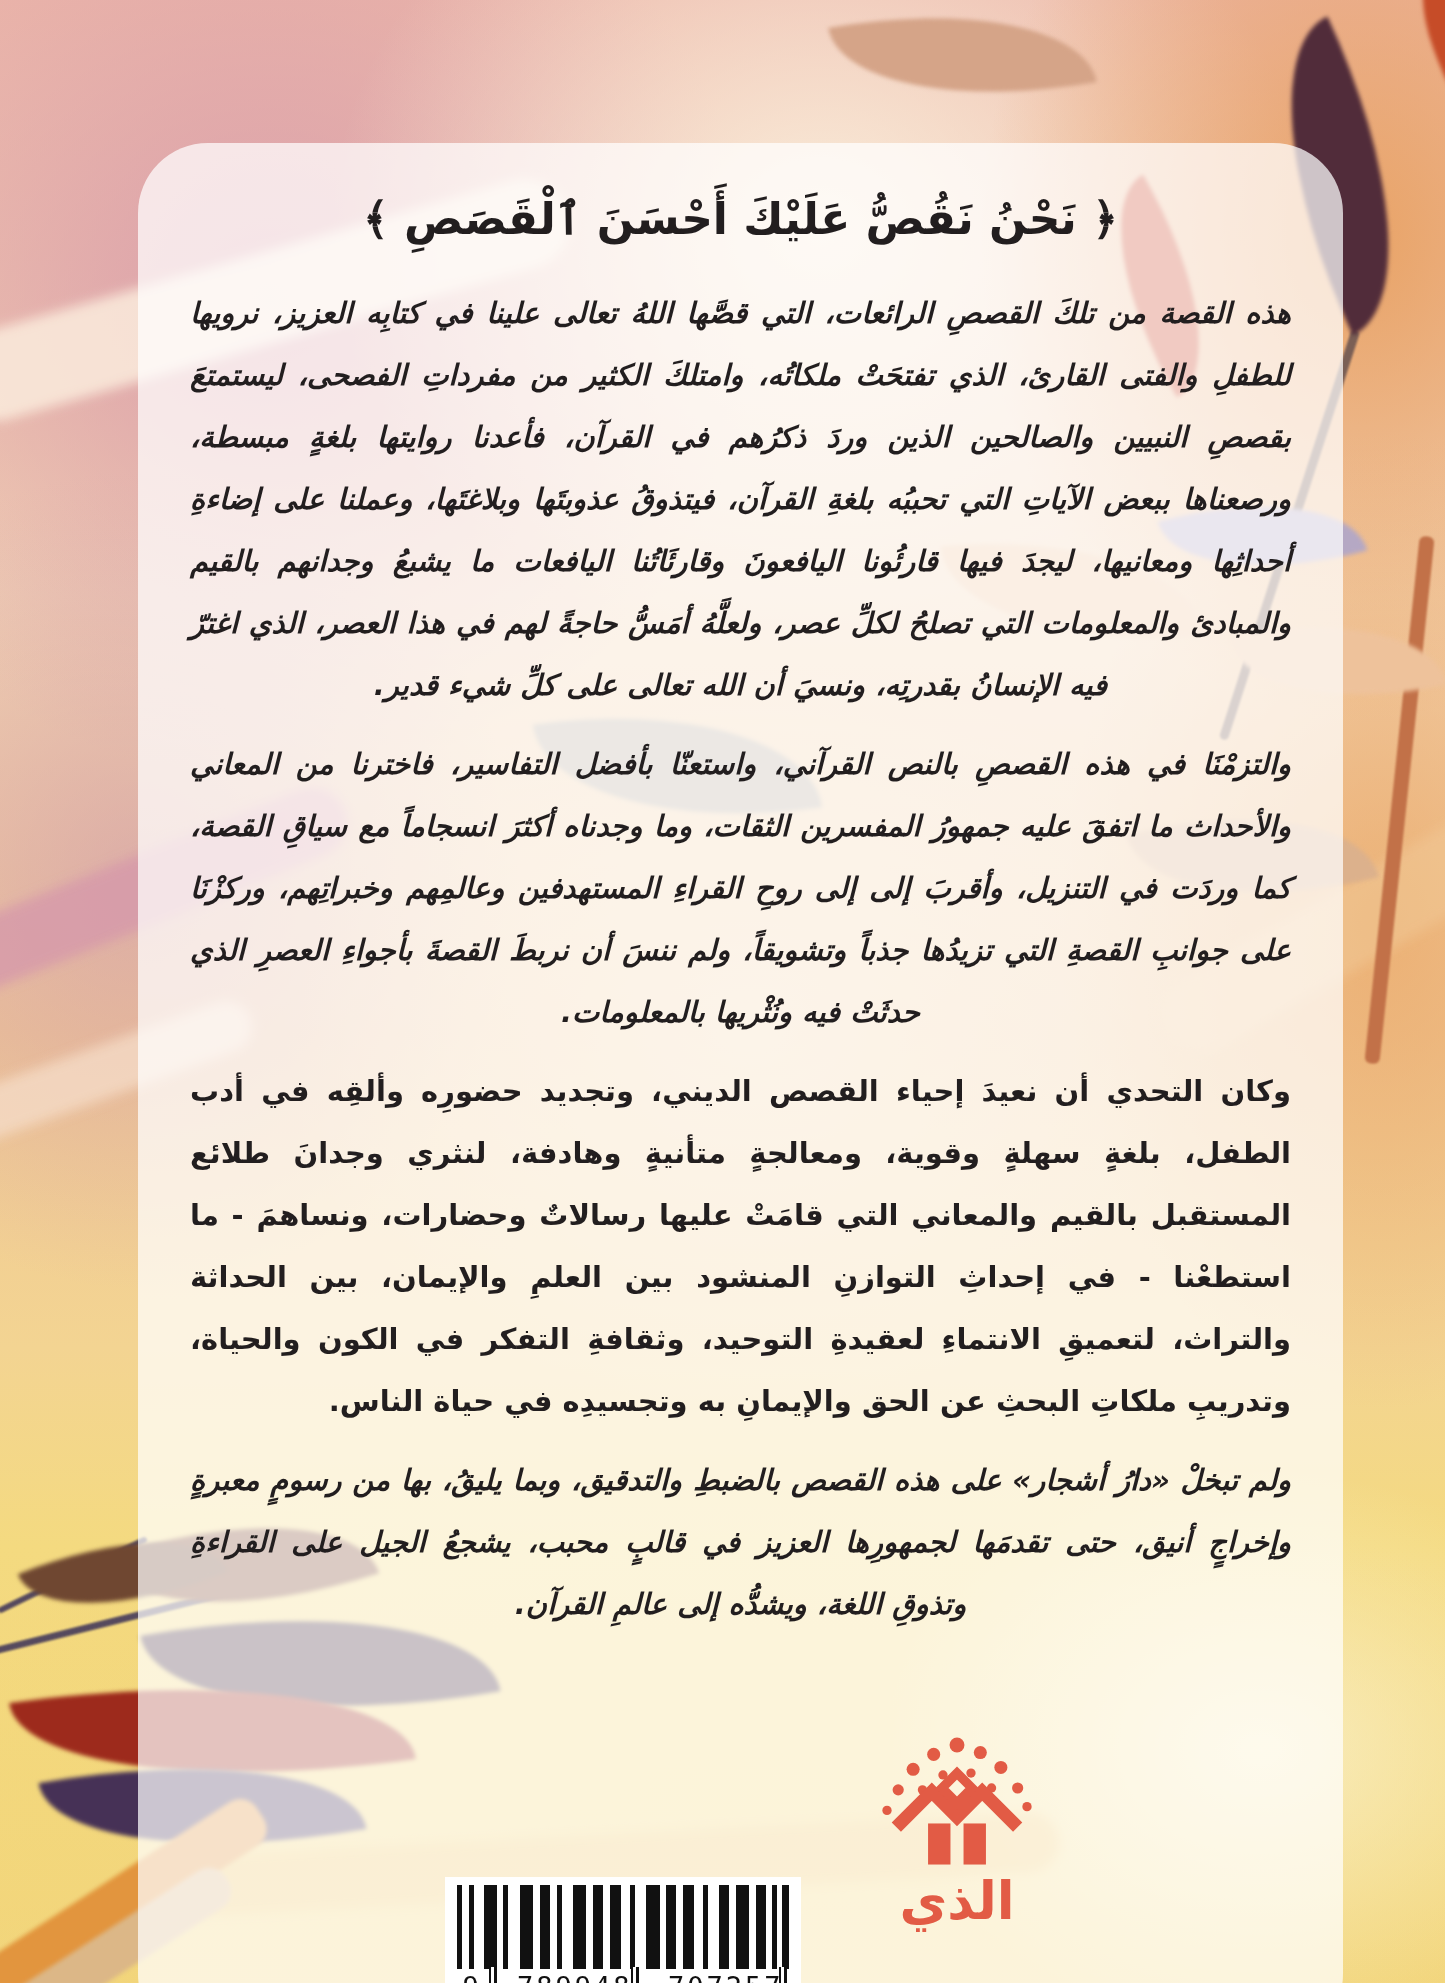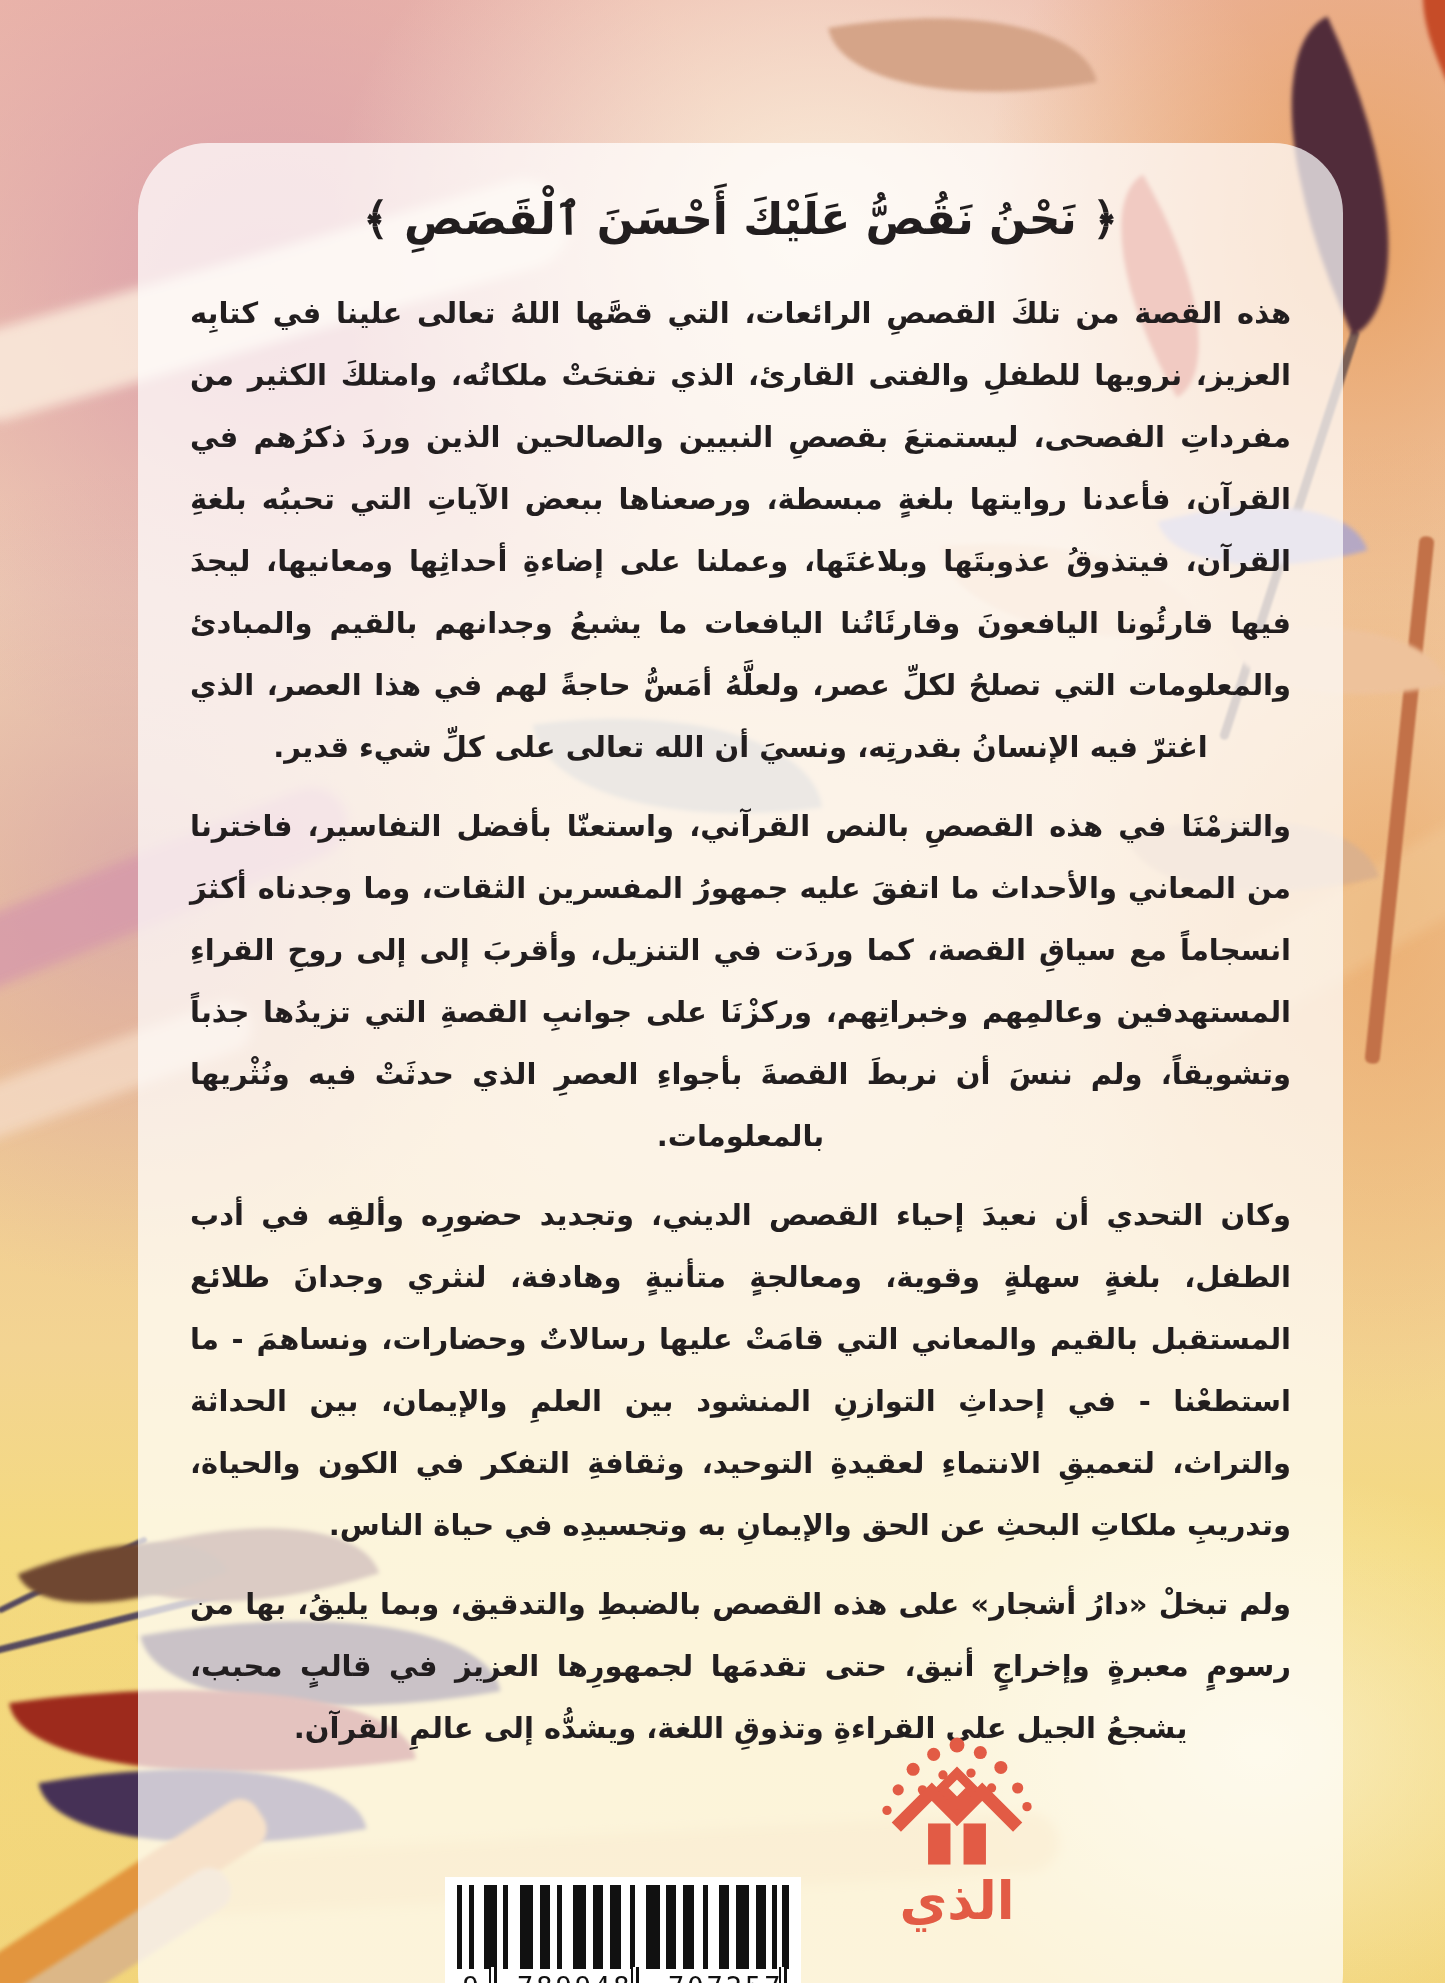--- a/index.html
+++ b/index.html
@@ -48,21 +48,21 @@
   .lf-n{left:25px;top:1535px;width:195px;height:76px;transform:rotate(-22deg);background:#6f4731;}
   .br-3{left:-10px;top:1618px;width:245px;height:7px;transform:rotate(-14deg);background:#564a5e;}
   .br-4{left:-10px;top:1572px;width:165px;height:6px;transform:rotate(-26deg);background:#564a5e;}
   
   .panel{position:absolute;left:138px;top:143px;width:1205px;height:1901px;
          border-radius:70px;background:rgba(255,255,255,.72);
          box-sizing:border-box;padding:24px 52px 0 52px;color:#221e1f;}
   .verse{font-size:44px;font-weight:700;text-align:center;margin:26px 0 38px 0;letter-spacing:1px;}
   .panel p{font-size:29px;font-weight:700;line-height:62px;margin:0 0 17px 0;
            text-align:justify;}
-  .last-center{text-align-last:center;}
+  .last-center{text-align-last:center;font-style:italic;}
   .last-right{text-align-last:right;}
   
   .barcode{position:absolute;left:445px;top:1877px;width:356px;height:140px;background:#fff;
            box-sizing:border-box;padding:8px 12px 0 12px;}
   .bars{height:84px;background:linear-gradient(90deg,
     #111 0 1.5%,#fff 1.5% 3.5%,#111 3.5% 5%,#fff 5% 8%,
     #111 8% 12%,#fff 12% 14%,#111 14% 15.5%,#fff 15.5% 19%,
     #111 19% 23%,#fff 23% 25%,#111 25% 28%,#fff 28% 30%,
     #111 30% 31.5%,#fff 31.5% 35%,#111 35% 39%,#fff 39% 41%,
     #111 41% 44%,#fff 44% 46%,#111 46% 49.5%,#fff 49.5% 52%,

